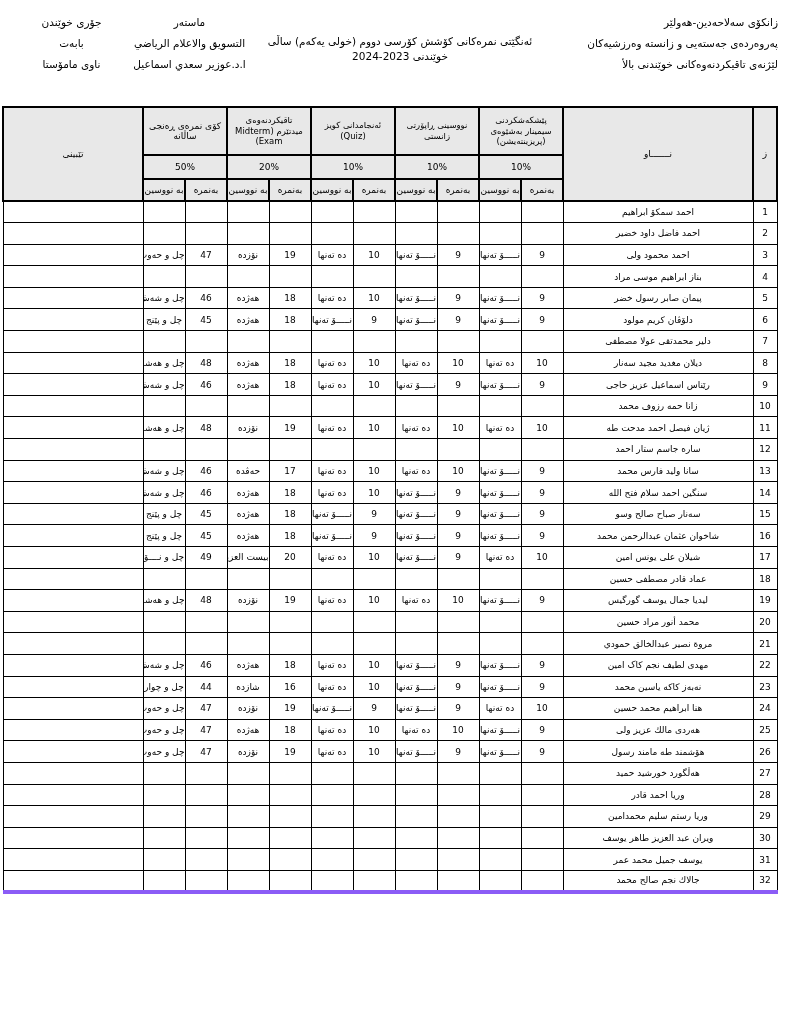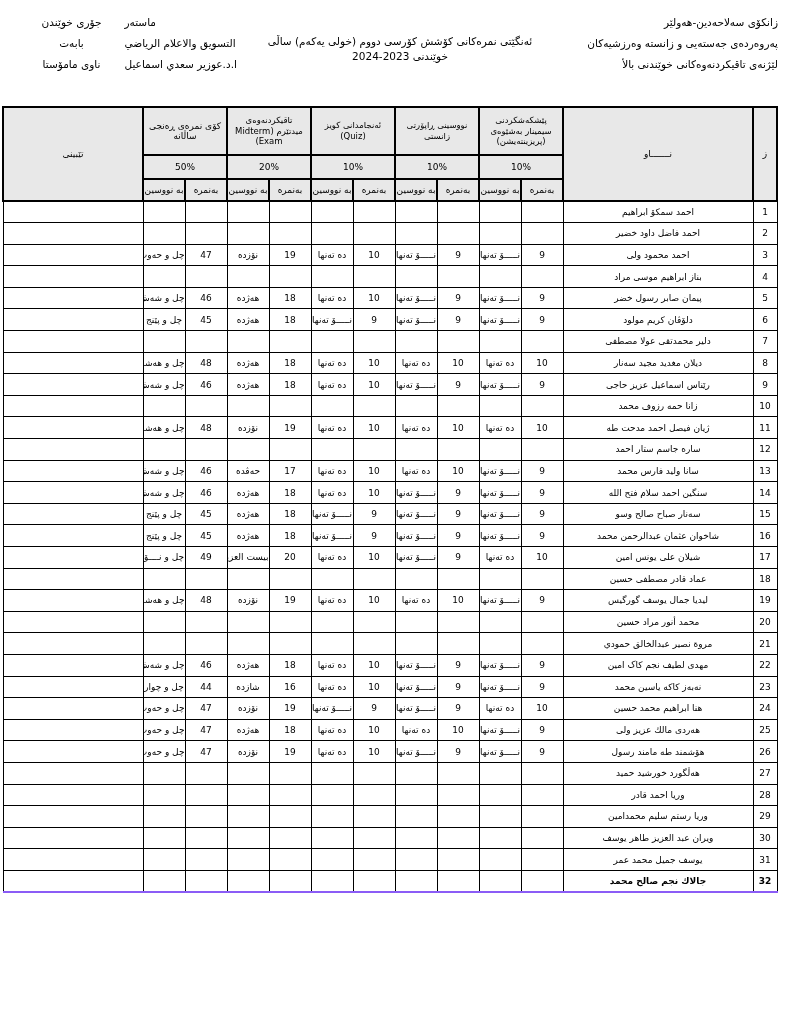--- a/index.html
+++ b/index.html
@@ -81,21 +81,21 @@
     line-height: 1.15;
     white-space: nowrap;
   }
   .hdr-left .kv .k {
     width: 86px;
     text-align: center;
     flex: 0 0 auto;
   }
   .hdr-left .kv .v {
     width: 130px;
-    text-align: left;
+    text-align: center;
     flex: 0 0 auto;
   }
 
   
   table.grades {
     border-collapse: collapse;
     width: 756px;
     margin-top: 6px;
     table-layout: fixed;
     direction: rtl;
@@ -177,21 +177,21 @@
     margin-top: 29px;
   }
   td.c-total-word {
     font-size: 8.5px;
     white-space: nowrap;
     overflow: hidden;
   }
   td.c-notes { }
   td.grp-edge-l, th.grp-edge-l { border-left: 2px solid #000; }
   tbody tr:first-child td { border-top: 2px solid #000; }
-  tbody tr:last-child td { border-bottom: 2px solid #8b5cf6; font-weight: bold; }
+  tbody tr:last-child td { border-bottom: 4px solid #8b5cf6; }
   td.c-seq { border-right: 2px solid #000; }
   td.c-notes { border-left: 2px solid #000; }
 </style>
 </head>
 <body>
 
 <div class="page">
 
   <div class="doc-header">
 

